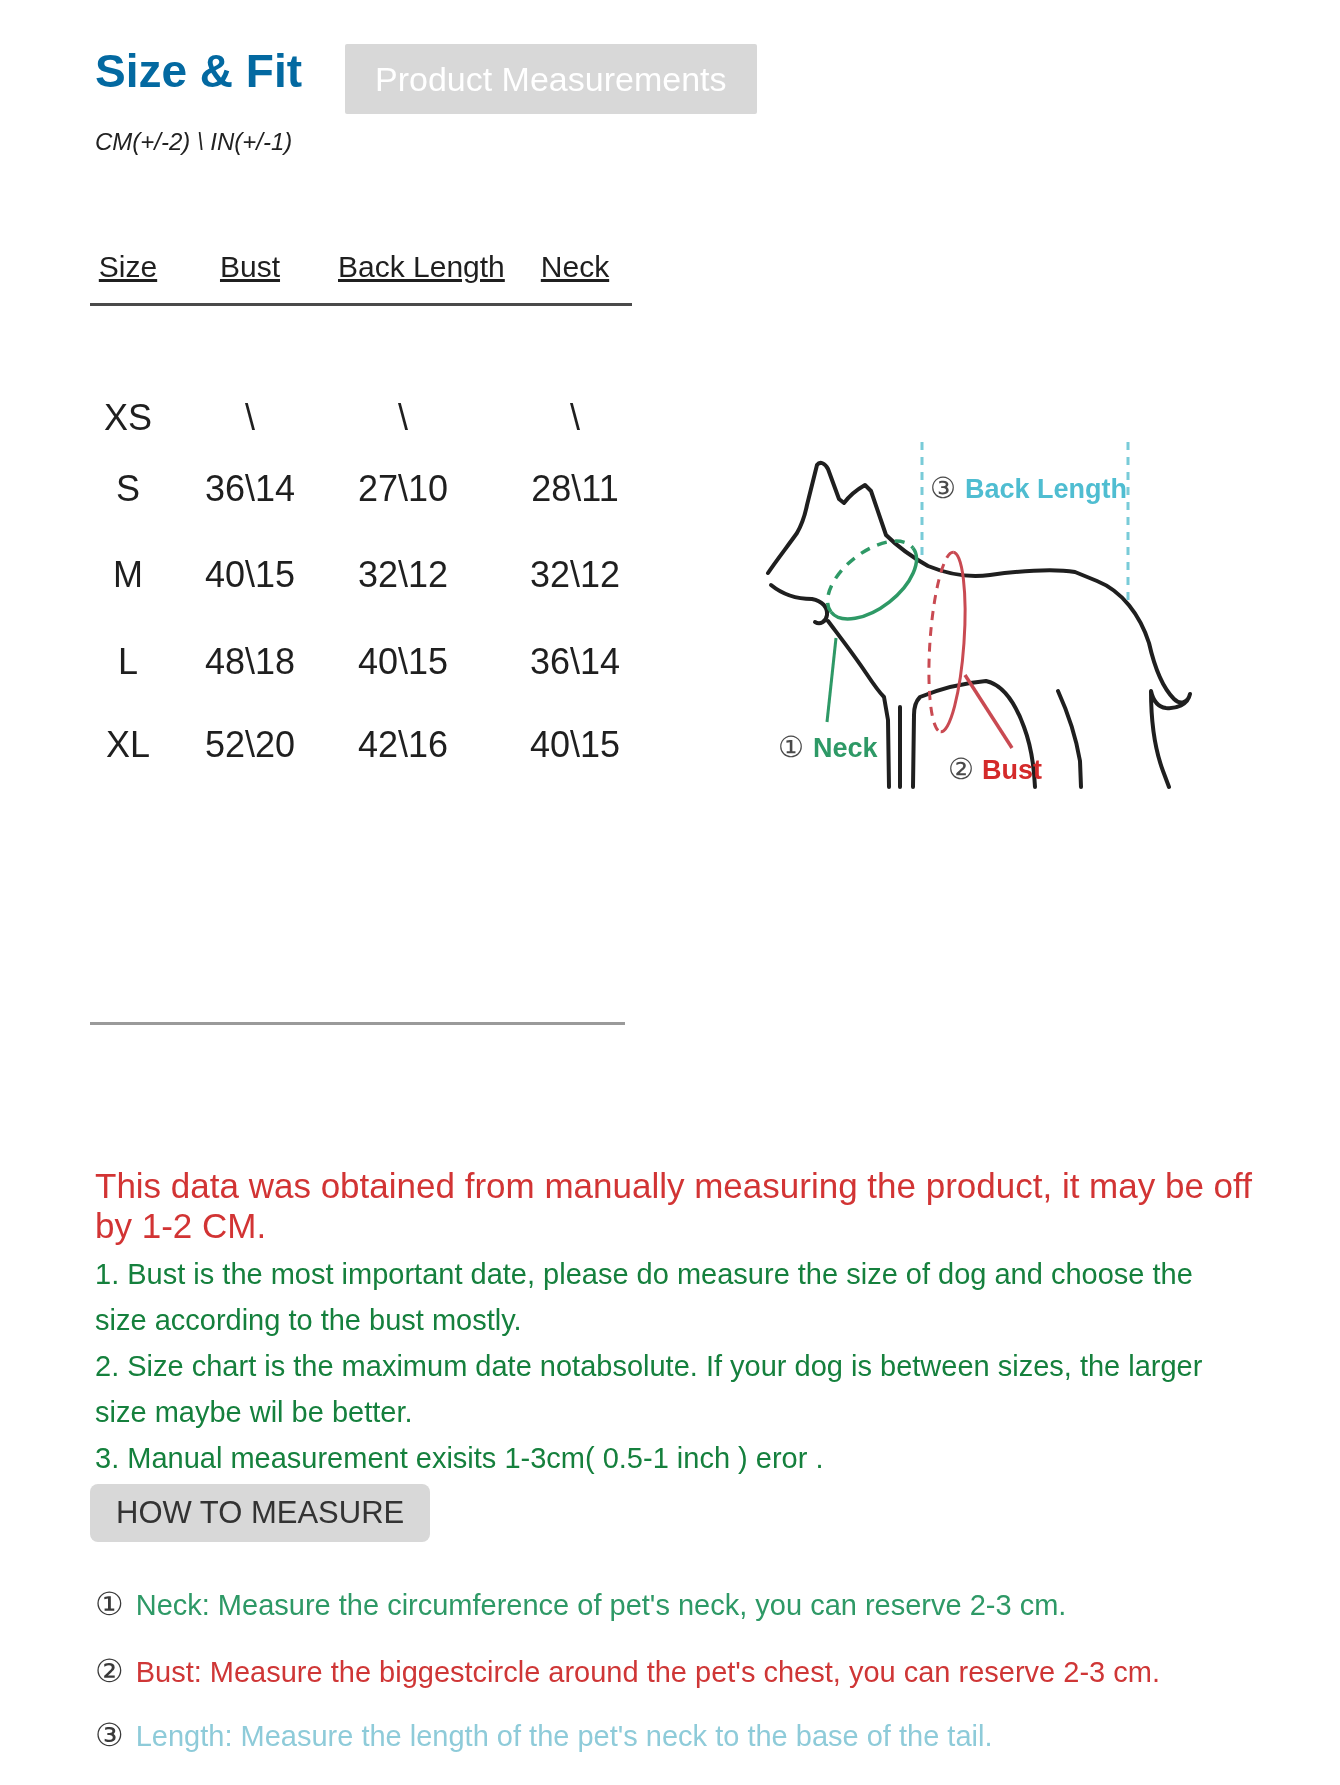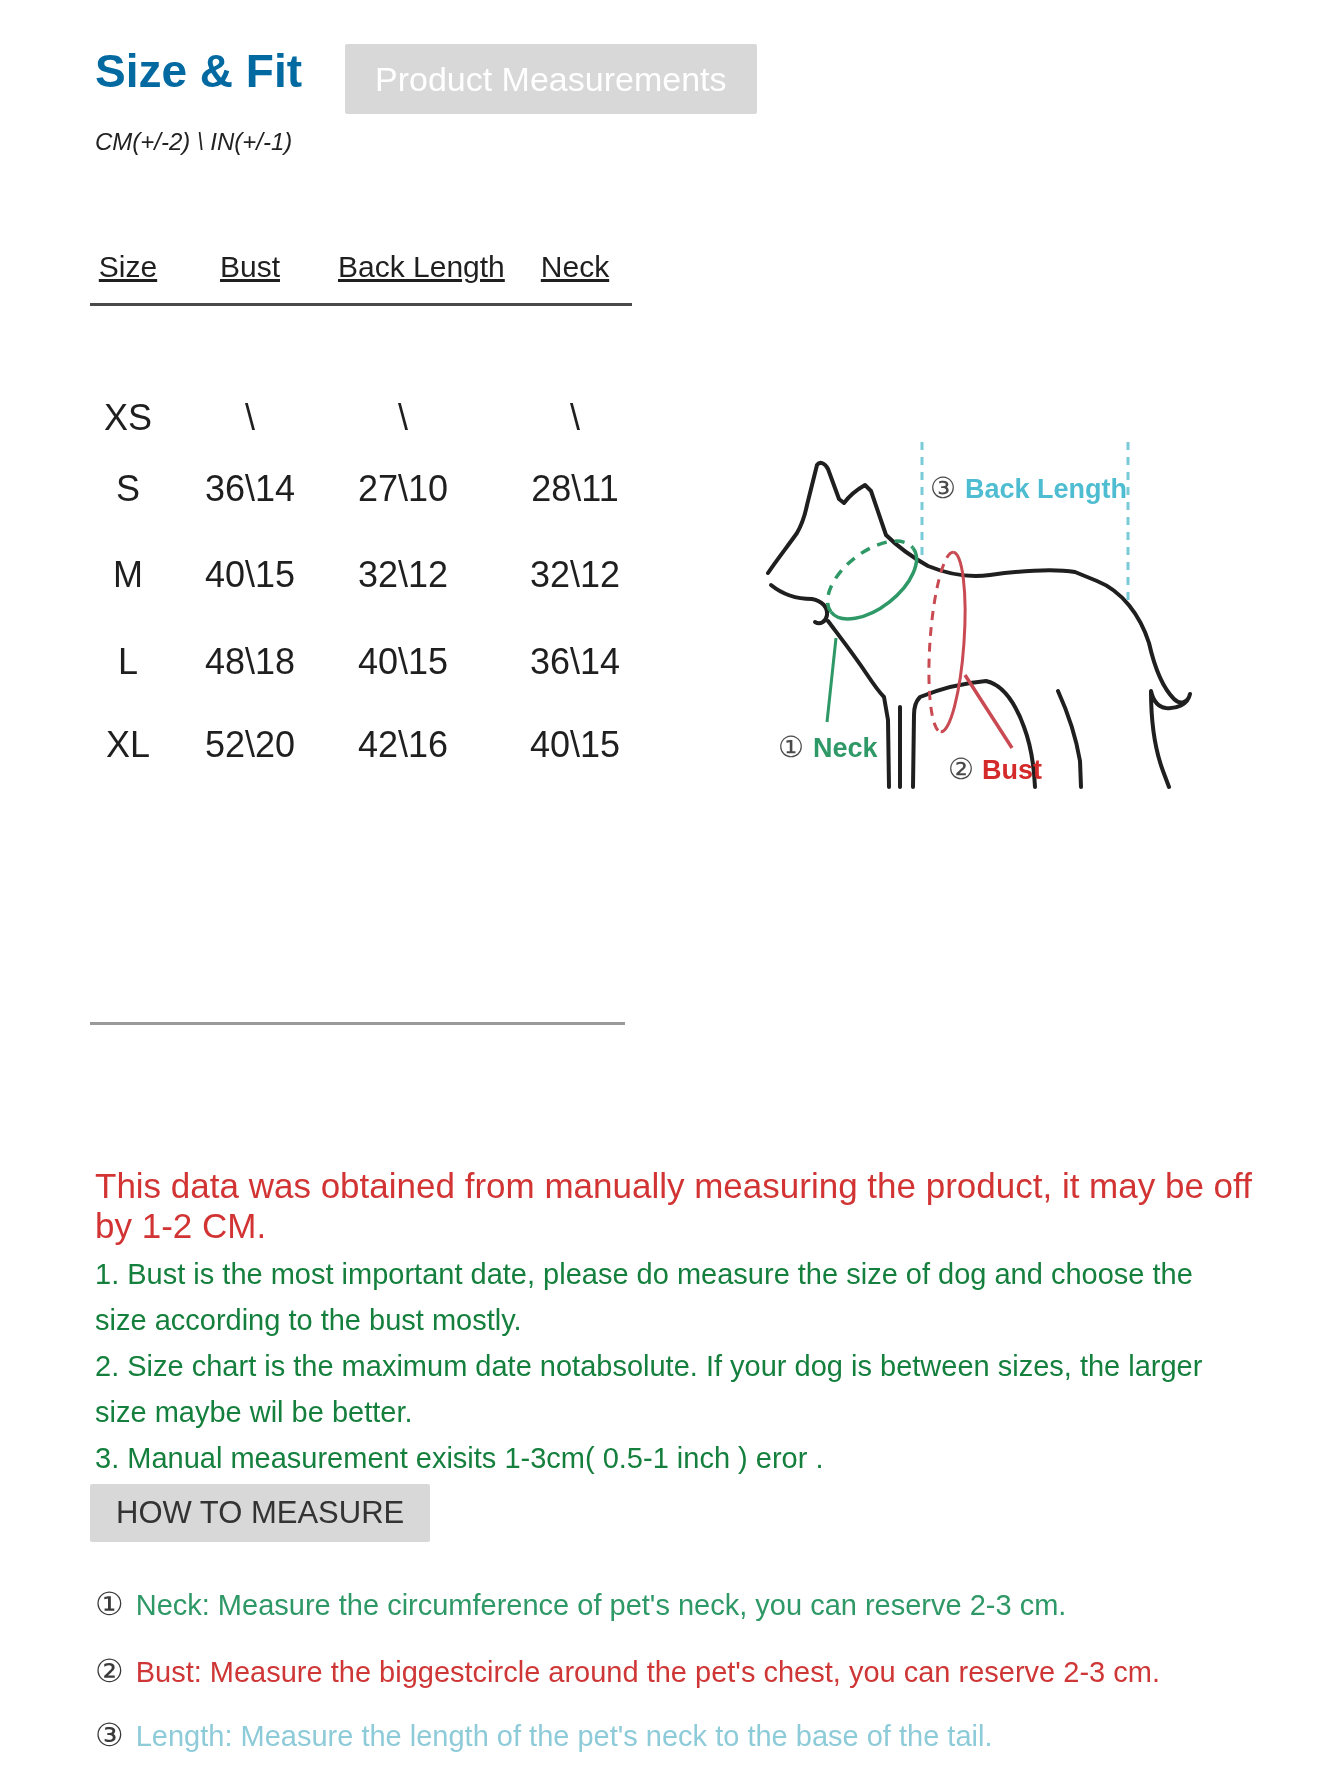--- a/index.html
+++ b/index.html
@@ -20,21 +20,21 @@
   .c3{left:338px;width:130px;}
   .c4{left:508px;width:134px;}
   #table-underline{left:90px;top:303px;width:542px;height:3px;background:#4a4a4a;}
   
   #section-divider{left:90px;top:1022px;width:535px;height:3px;background:#9a9a9a;}
   
   #warning-text{left:95px;top:1166px;width:1180px;font-size:35px;color:#d23434;}
   #notes{left:95px;top:1230px;width:1180px;font-size:29px;color:#15803d;margin-top:21px;}
   .note-line{height:46px;line-height:46px;white-space:nowrap;}
   
-  #htm-box{left:90px;top:1484px;background:#d8d8d8;border-radius:2px;padding:11px 26px;
+  #htm-box{left:90px;top:1484px;background:#d8d8d8;border-radius:8px;padding:11px 26px;
            font-size:31px;color:#333;}
   .measure-item{position:absolute;left:95px;white-space:nowrap;font-size:29px;}
   .mnum{font-size:32px;color:#3a3a3a;margin-right:12px;}
   .m-green{color:#2e9966;}
   .m-red{color:#cf3636;}
   .m-blue{color:#8ecbd9;}
   #measure-1{top:1585px;}
   #measure-2{top:1652px;}
   #measure-3{top:1716px;text-align:right;}
   

